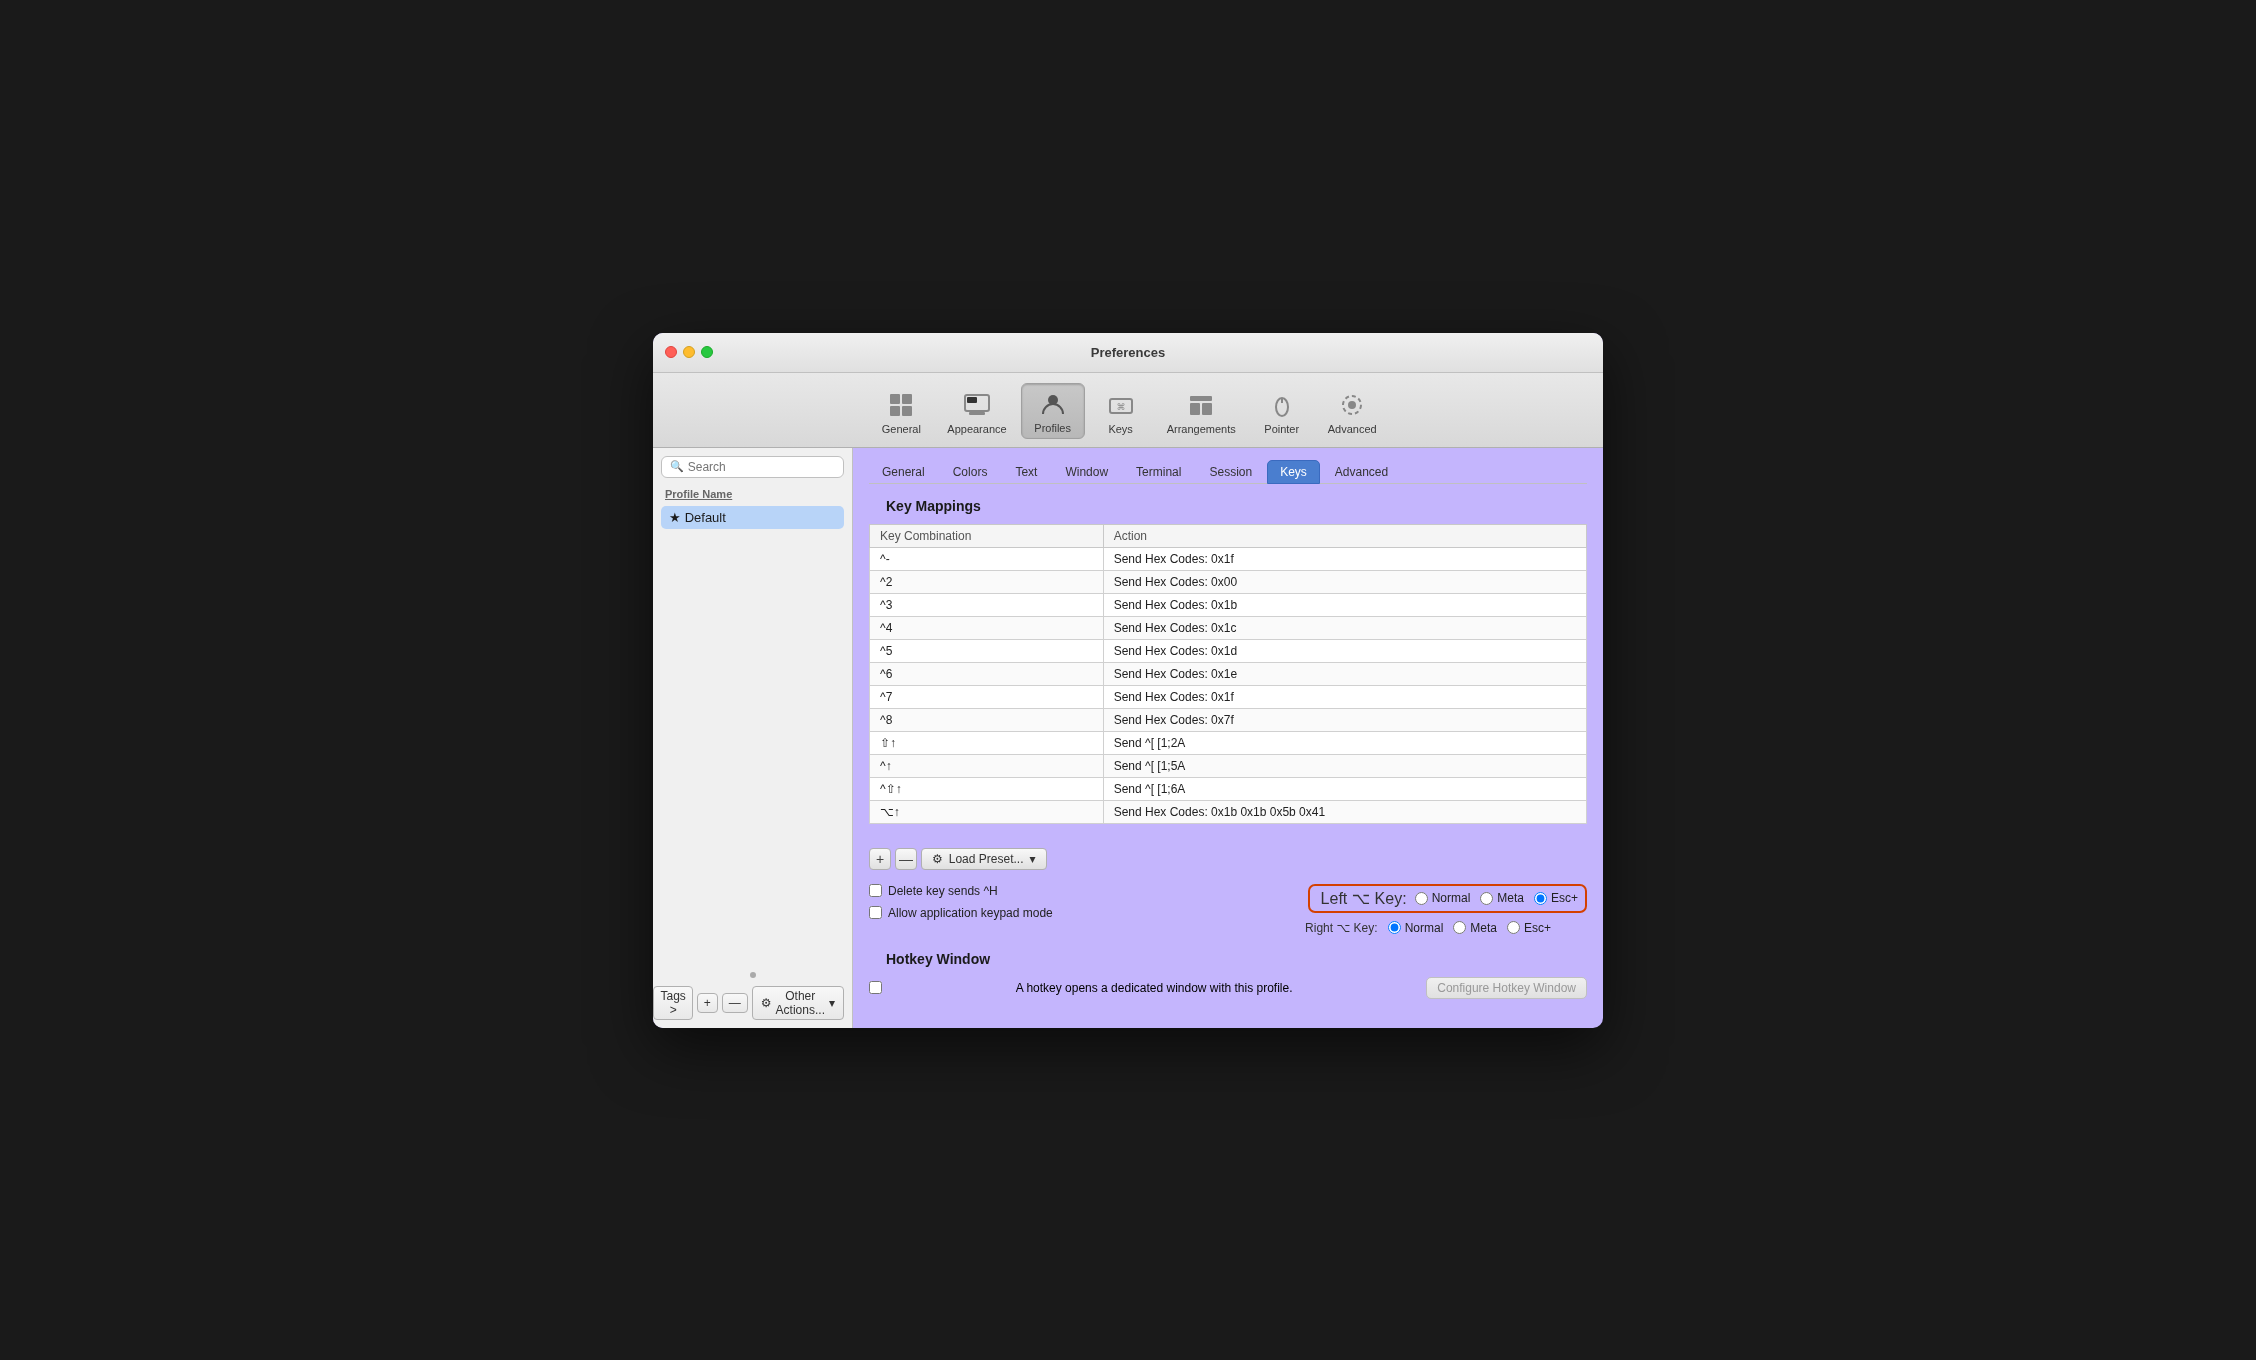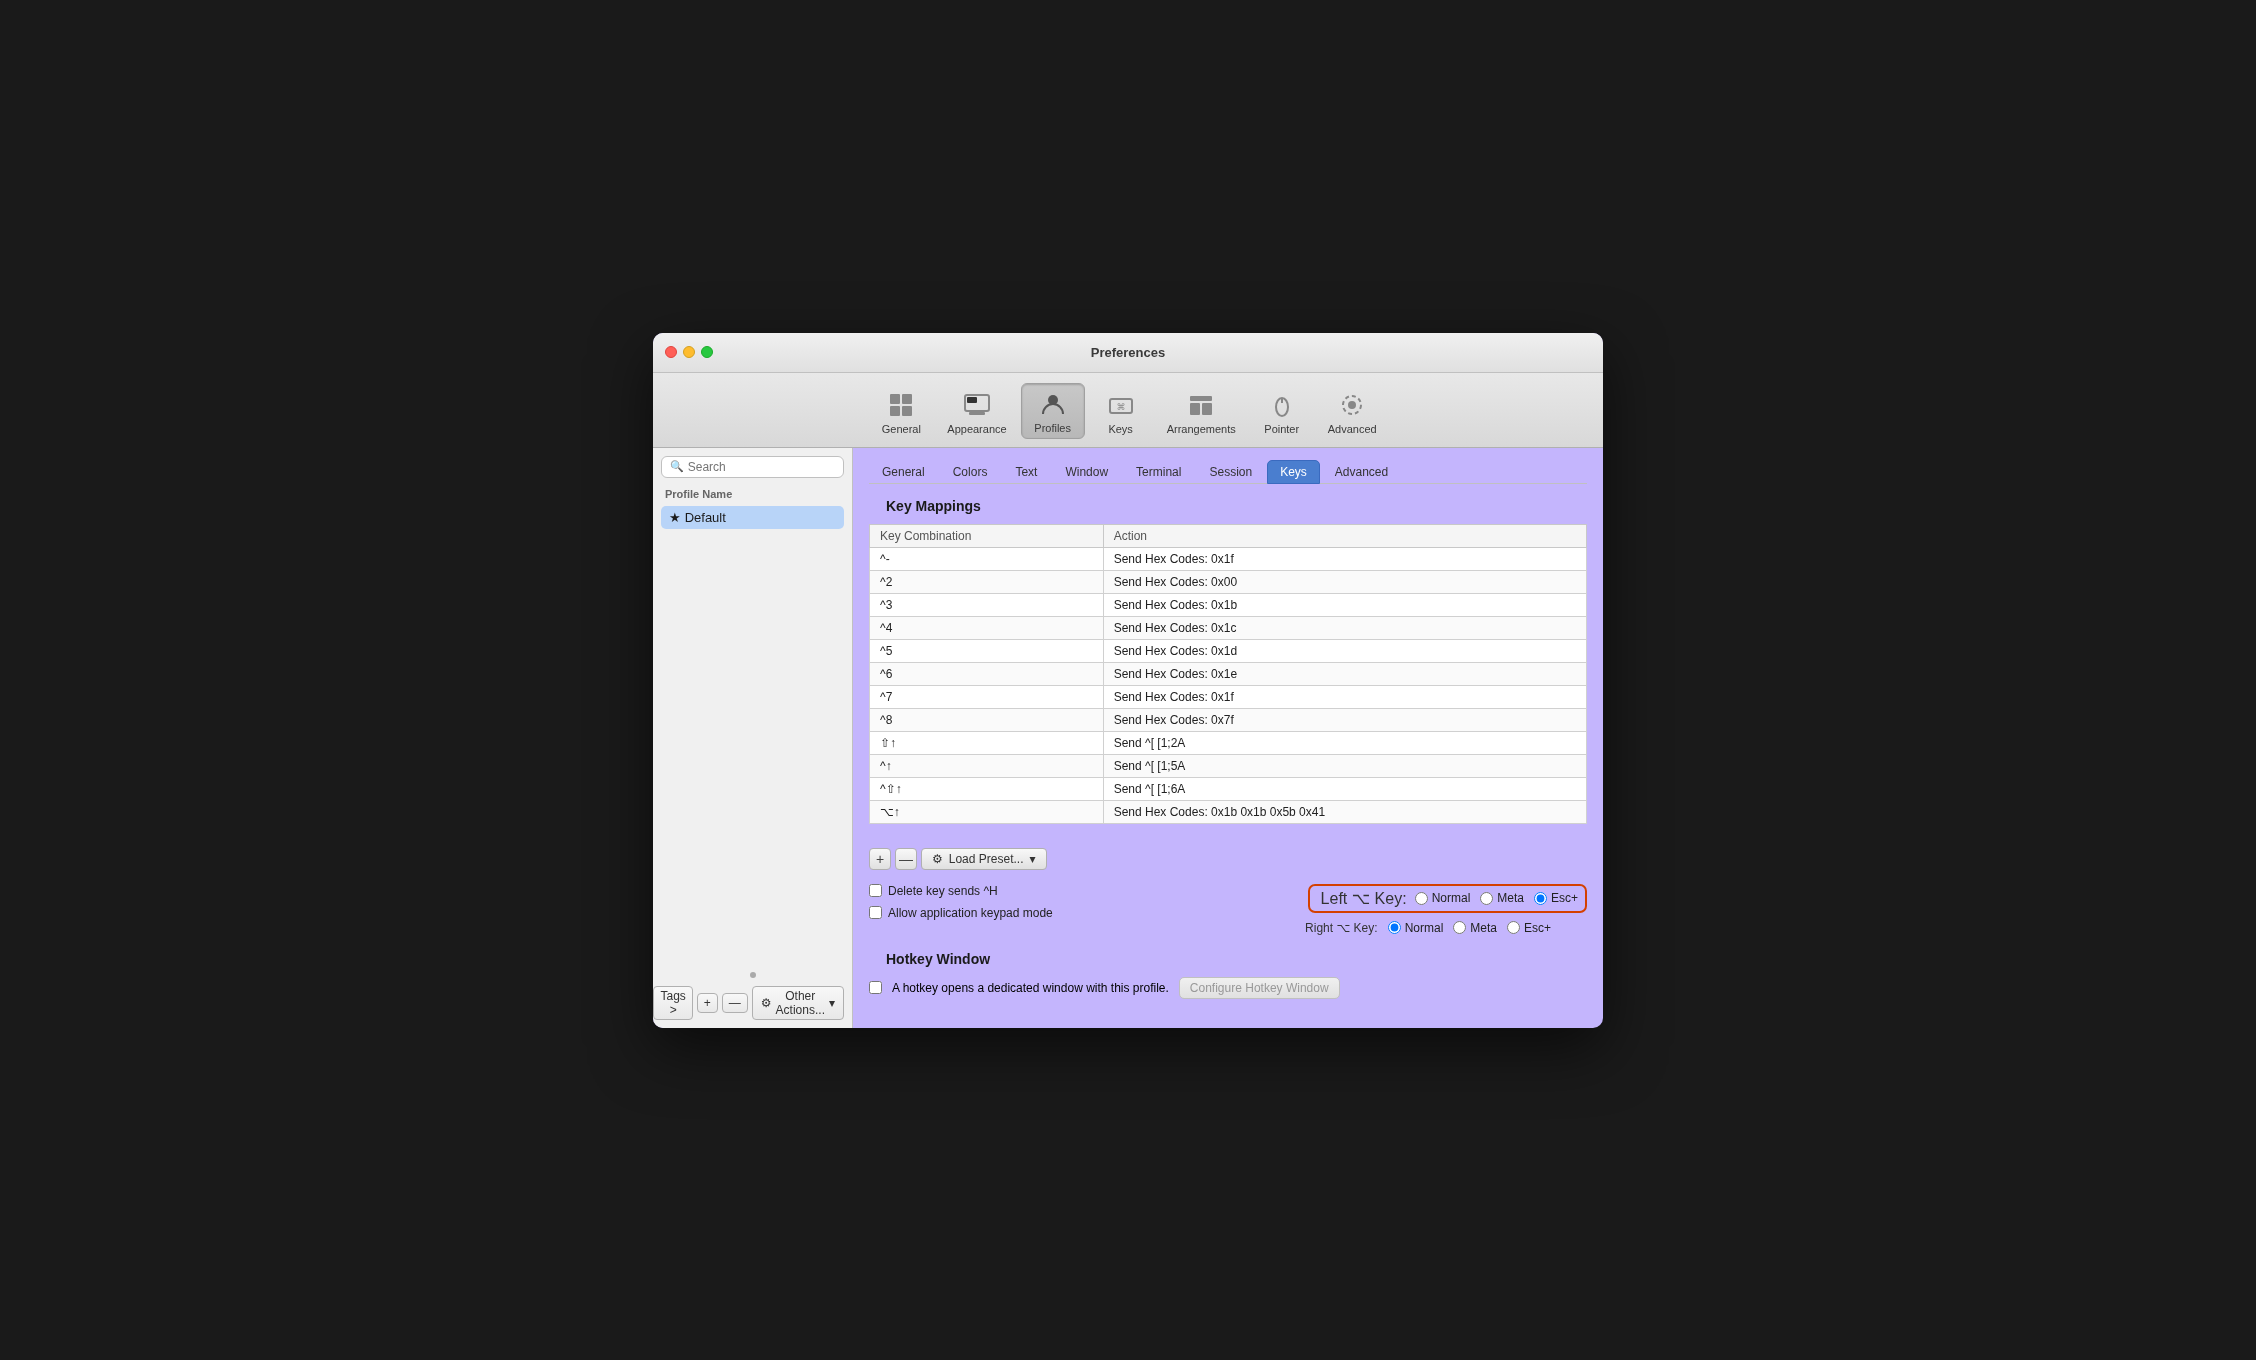--- a/index.html
+++ b/index.html
@@ -117,20 +117,21 @@
       outline: none;
       width: 100%;
       color: #999;
     }
     .profile-list-header {
       font-size: 11px;
       color: #666;
       font-weight: 600;
       padding: 2px 4px;
       margin-bottom: 4px;
+      text-decoration: underline;
     }
     .profile-item {
       padding: 4px 8px;
       border-radius: 5px;
       font-size: 13px;
       cursor: pointer;
       display: flex;
       align-items: center;
       gap: 4px;
       background: #b8d4f8;
@@ -328,20 +329,21 @@
     }
     .hotkey-section {
       margin-top: 16px;
     }
     .hotkey-row {
       display: flex;
       align-items: center;
       gap: 10px;
       font-size: 12px;
       margin-top: 6px;
+      justify-content: space-between;
     }
     .hotkey-row input[type="checkbox"] {
       width: 13px;
       height: 13px;
     }
     .configure-btn {
       background: linear-gradient(to bottom, #f0f0f0, #e0e0e0);
       border: 1px solid #c0c0c0;
       border-radius: 5px;
       font-size: 12px;

